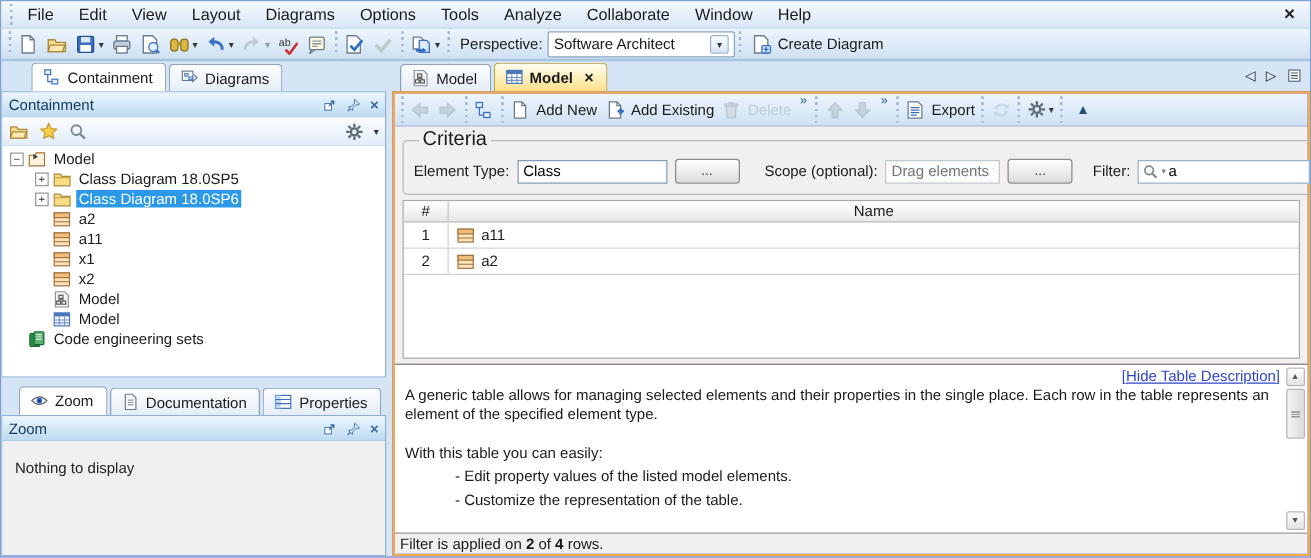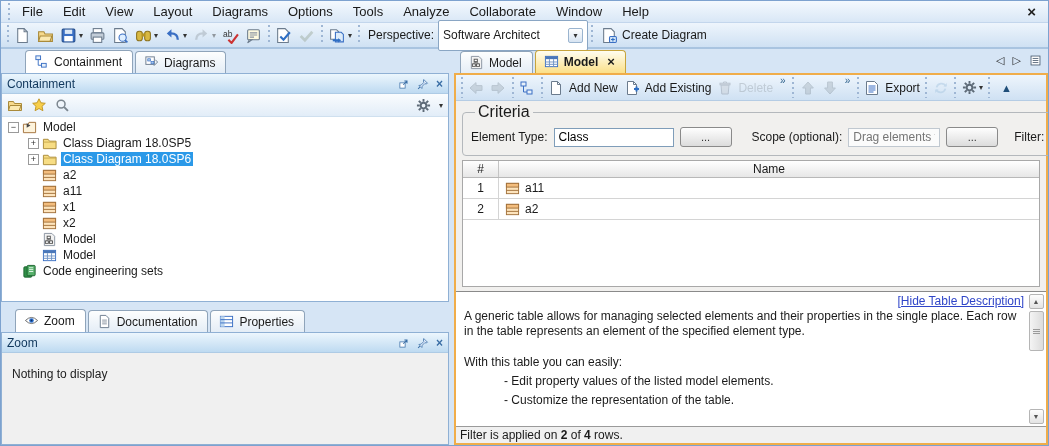--- a/index.html
+++ b/index.html
@@ -14,29 +14,29 @@
   .menu-item{ padding:2px 10px; cursor:default;}
   .menubar .spacer{flex:1;}
   .win-close{ font-size:15px; font-weight:bold; color:#222; padding:0 8px; cursor:pointer;}
   
   .toolbar{ height:26px; display:flex; align-items:center; padding:0 3px;
     background:linear-gradient(#eef5fc,#cfe1f3); border-bottom:2px solid #a9c4e0;}
   .tb-btn{ display:flex; align-items:center; gap:2px; padding:2px 3px; border-radius:2px; cursor:pointer;}
   .dd{ font-size:8px; color:#333;}
   .dim{ opacity:.45;}
   .persp-label{ margin:0 4px 0 6px;}
-  .combo{ width:150px; height:31px; background:#fff; border:1px solid #8aa6c4; border-radius:2px;
+  .combo{ width:150px; height:21px; background:#fff; border:1px solid #8aa6c4; border-radius:2px;
     display:flex; align-items:center; padding:0 4px; cursor:pointer;}
   .combo .val{ flex:1; white-space:nowrap; overflow:hidden;}
   .combo .dd-box{ width:15px; height:15px; display:flex;align-items:center;justify-content:center;
     background:linear-gradient(#fdfdfd,#d7e4f2); border:1px solid #9ab4cf; border-radius:2px;}
   .tb-label-btn{ display:flex; align-items:center; gap:4px; padding:2px 6px; border-radius:2px; cursor:pointer;justify-content:center;}
   
   .main{ flex:1; display:flex; min-height:0;}
-  .left-col{ width:448px; display:flex; flex-direction:column; min-height:0;}
+  .left-col{ width:308px; display:flex; flex-direction:column; min-height:0;}
   .splitter-v{ width:5px; cursor:col-resize;}
   .right-col{ flex:1; display:flex; flex-direction:column; min-width:0;}
   
   .doc-tabs{ height:24px; display:flex; align-items:flex-end; padding-left:24px; position:relative;}
   .right-col .doc-tabs{ padding-left:6px;}
   .tab{ display:flex; align-items:center; gap:5px; padding:3px 10px 3px 8px; margin-right:2px;
     background:linear-gradient(#fdfefe,#e4edf6); border:1px solid #8fa4ba; border-bottom:none;
     border-radius:4px 4px 0 0; cursor:pointer; white-space:nowrap;}
   .tab.active{ background:#fff; padding-bottom:4px;}
   .tab.active-yellow{ background:linear-gradient(#fffdf0,#fbe089); border-color:#c7a43c; font-weight:bold; padding-bottom:4px;}

